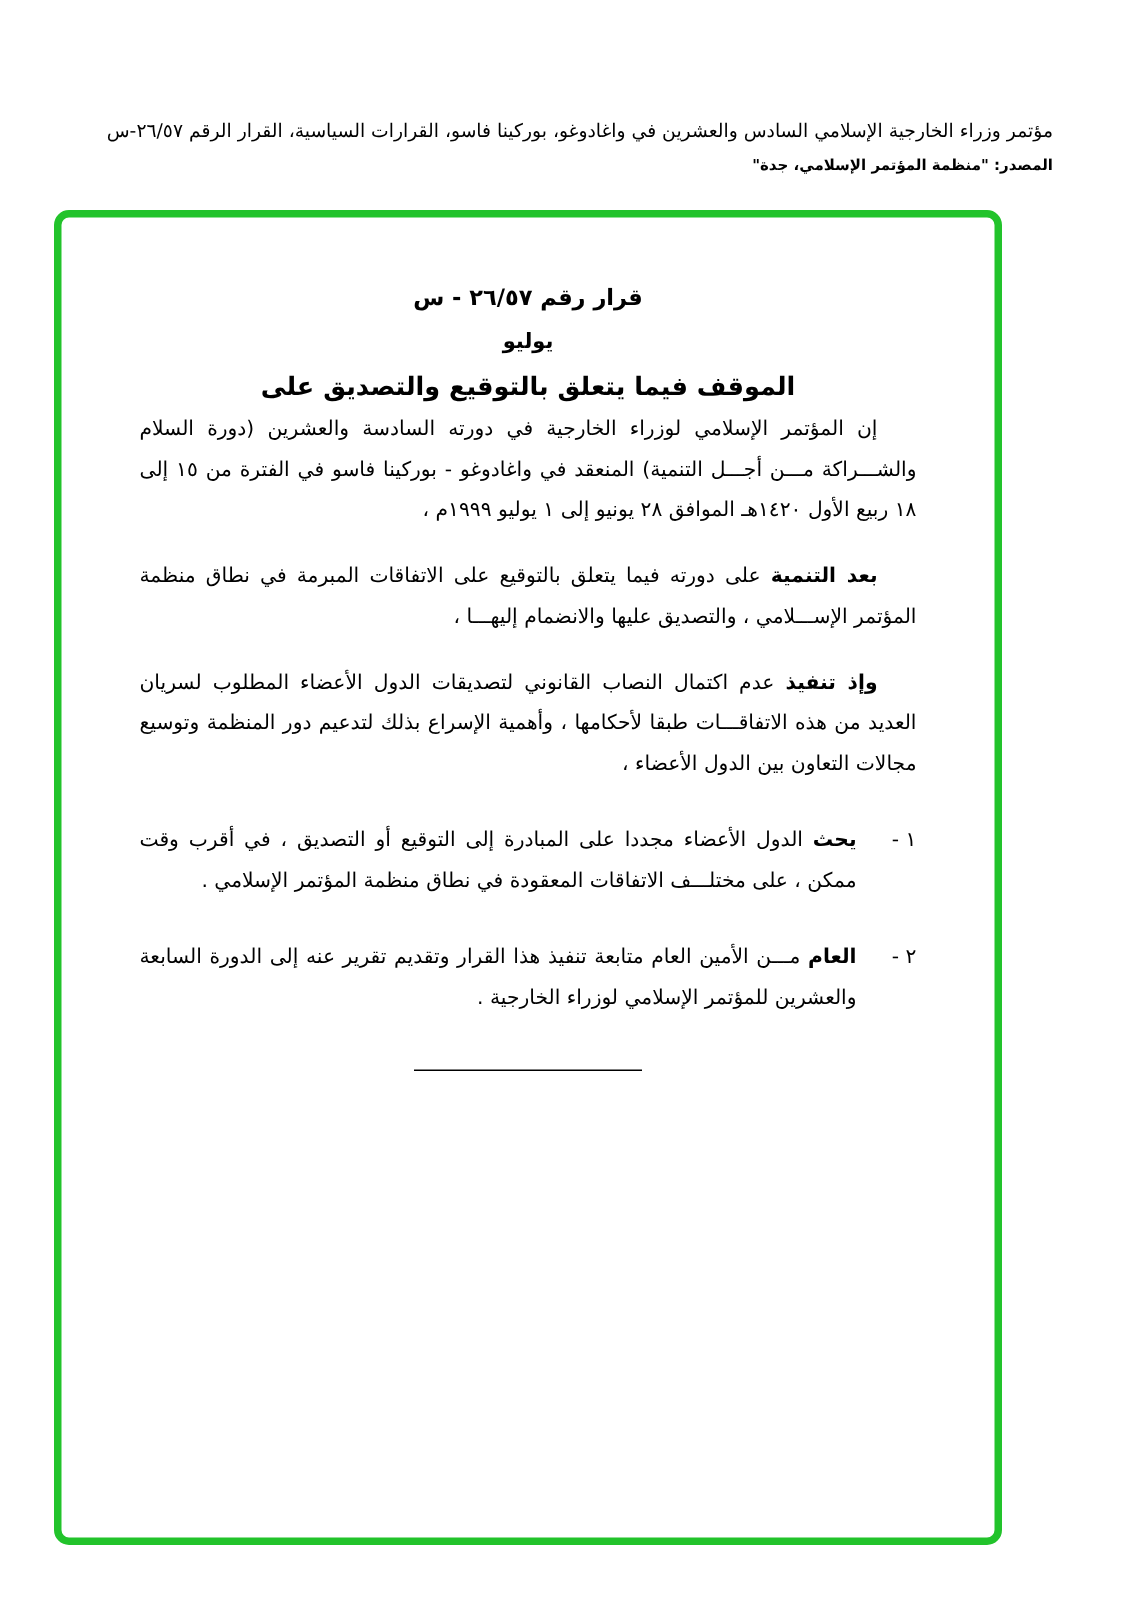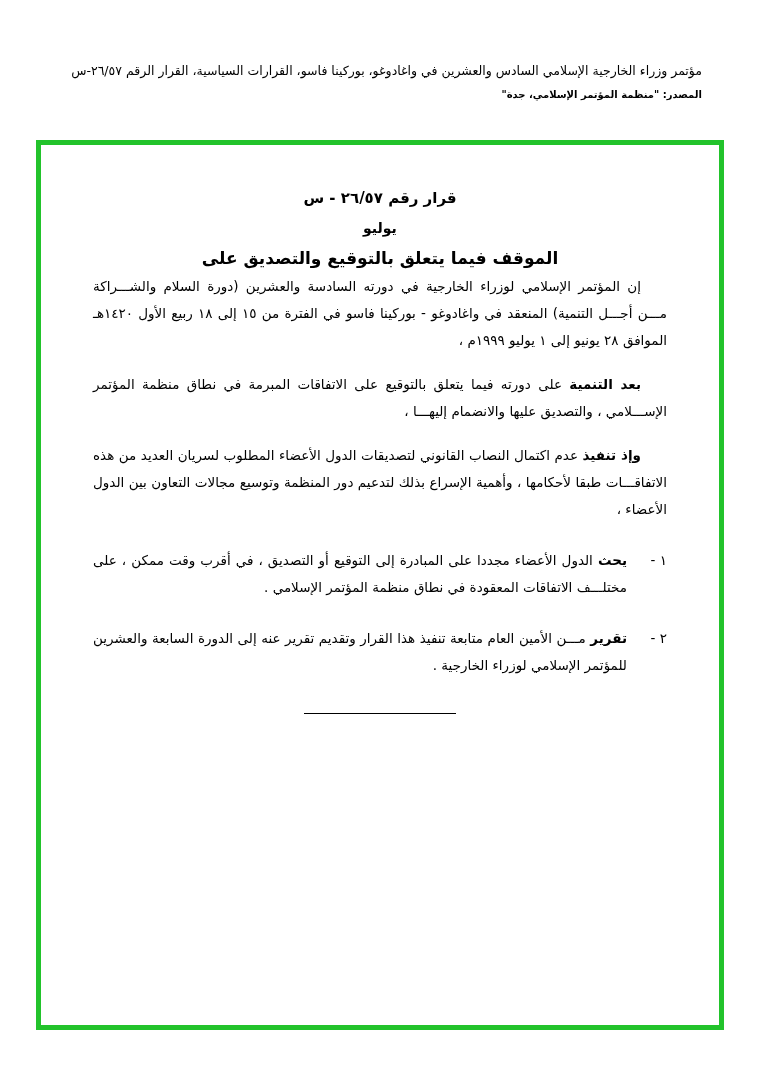--- a/index.html
+++ b/index.html
@@ -13,44 +13,44 @@
     position: relative;
     width: 758px;
     height: 1078px;
     background: #ffffff;
     direction: rtl;
     overflow: hidden;
   }
   
   .src-header {
     position: absolute;
-    top: 62px;
+    top: 78px;
     right: 56px;
     left: 30px;
     text-align: right;
   }
   .src-line1 {
     font-size: 12.5px;
     line-height: 18px;
   }
   .src-line2 {
     margin-top: 9px;
     font-size: 10px;
     font-weight: bold;
   }
   
   .doc-frame {
     position: absolute;
     top: 140px;
     left: 36px;
-    width: 688px;
+    width: 632px;
     height: 890px;
     box-sizing: border-box;
     border: 5px solid #22c32b;
-    border-radius: 0;
+    border-radius: 10px;
     background: #ffffff;
     padding: 32px 52px 0 52px;
   }
   .title-block {
     text-align: center;
     font-weight: bold;
     margin-top: 6px;
   }
   .title-line { line-height: 30px; }
   .title-res   { font-size: 15px; letter-spacing: 1px; }
@@ -129,21 +129,21 @@
         <span class="num">١ -</span>
         <span class="item-text">
           <span class="lead">يحث</span>
           <span>الدول الأعضاء مجددا على المبادرة إلى التوقيع أو التصديق ، في أقرب وقت ممكن ، على مختلـــف الاتفاقات المعقودة في نطاق منظمة المؤتمر الإسلامي .</span>
         </span>
       </div>
 
       <div class="num-item">
         <span class="num">٢ -</span>
         <span class="item-text">
-          <span class="lead">تقرير</span>
+          <span class="lead">العام</span>
           <span>مـــن الأمين العام متابعة تنفيذ هذا القرار وتقديم تقرير عنه إلى الدورة السابعة والعشرين للمؤتمر الإسلامي لوزراء الخارجية .</span>
         </span>
       </div>
 
       <div class="end-divider"></div>
 
     </div>
   </div>
 </div>
 

